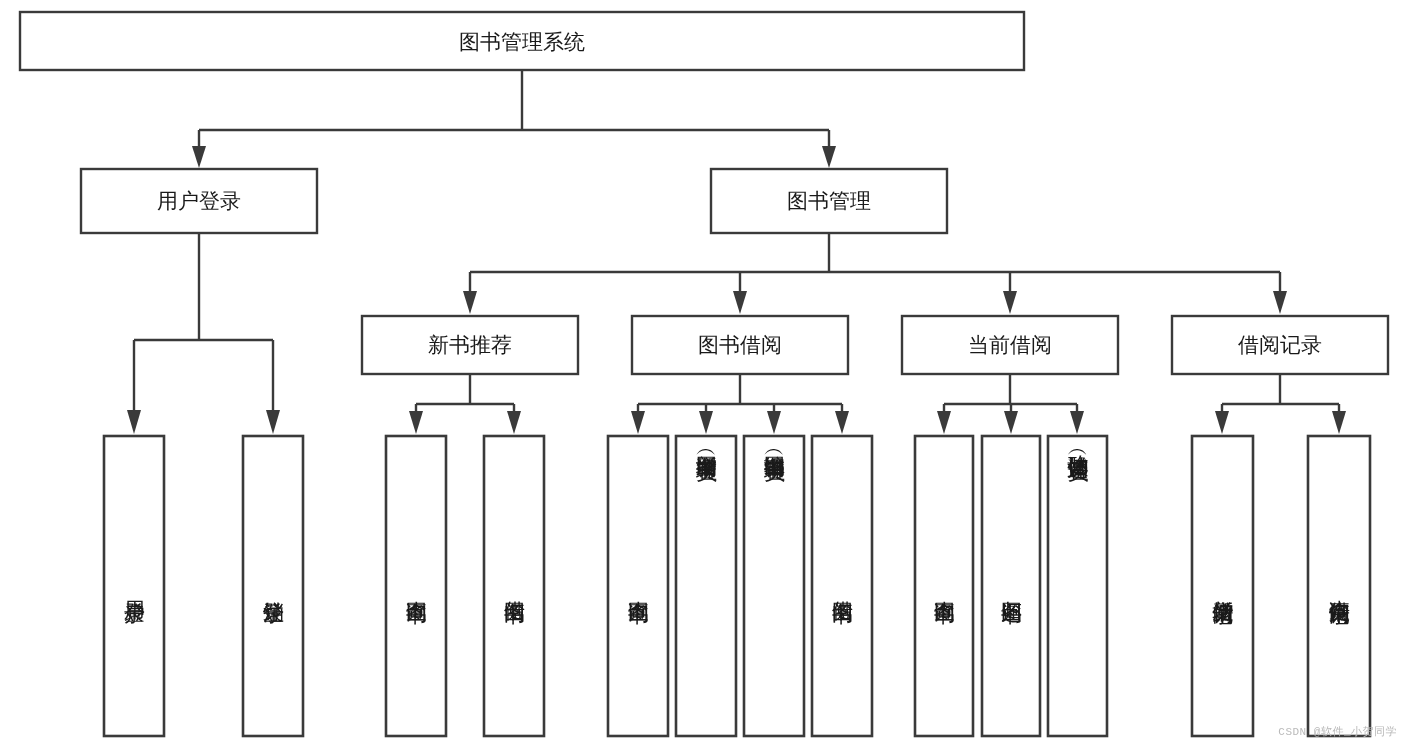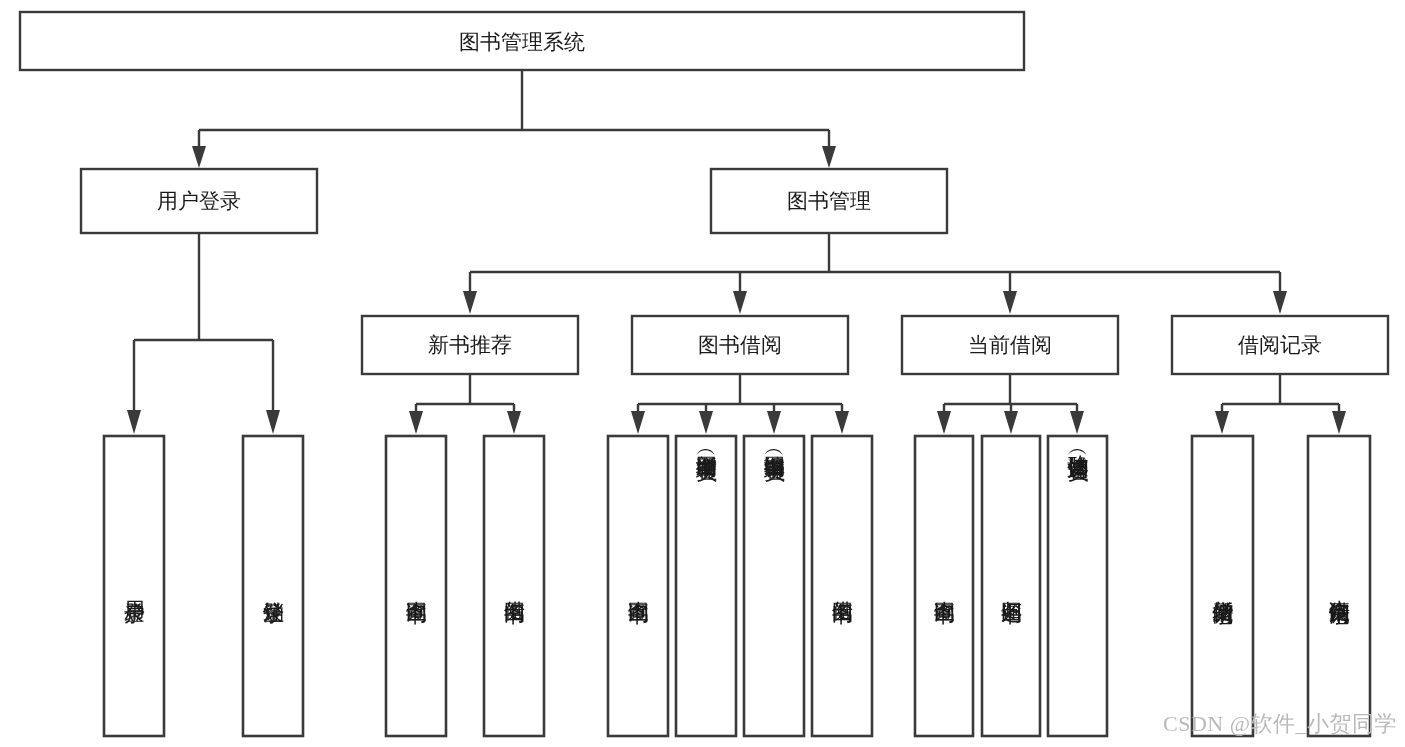--- a/index.html
+++ b/index.html
@@ -69,22 +69,22 @@
     font-size: 21px;
     line-height: 1.18;
     color: #1a1a1a;
     letter-spacing: 1px;
     white-space: nowrap;
   }
   .watermark {
     position: absolute;
     right: 8px;
     bottom: 8px;
-    font-family: Liberation Serif, serif;
-    font-size: 22px;
+    font-family: Liberation Mono, monospace;
+    font-size: 11px;
     color: #b9b9b9;
     letter-spacing: 0.5px;
     user-select: none;
   }
 </style>
 </head>
 <body>
 
 <div id="diagram-root">
 

